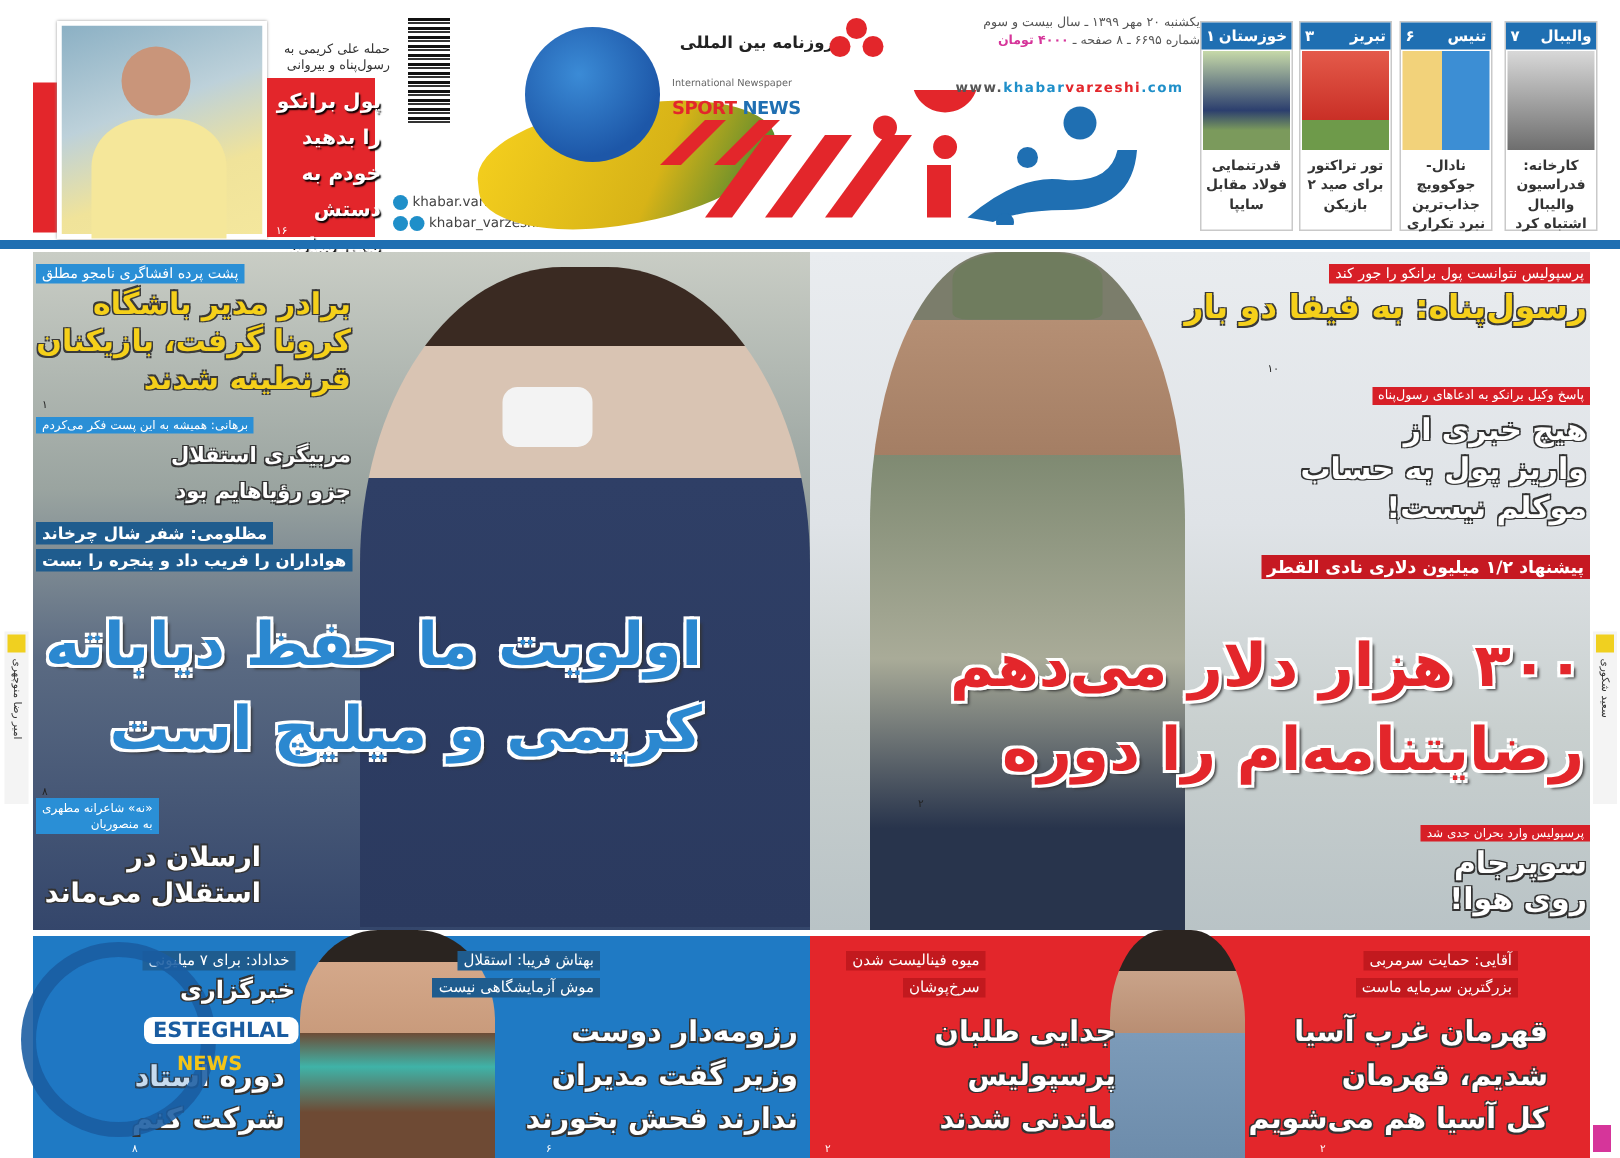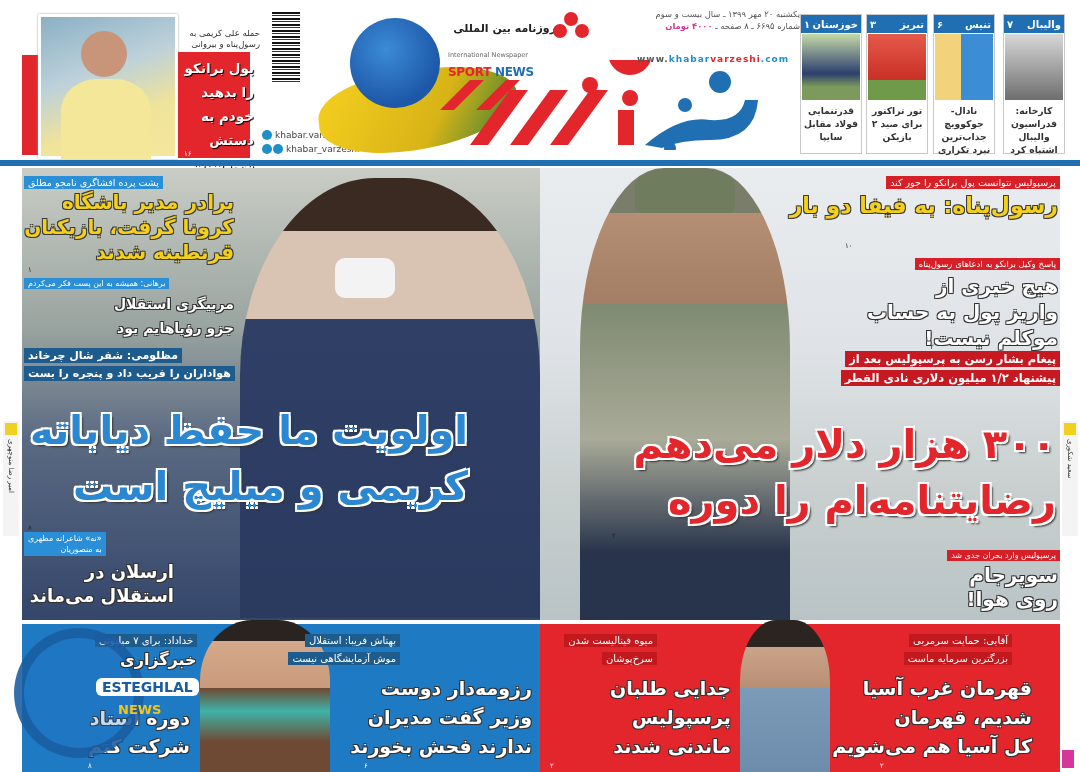--- a/index.html
+++ b/index.html
@@ -210,21 +210,20 @@
   <div class="pnum" style="left:845px;top:74px;">۱۰</div>
 
   <div class="tag red" style="right:20px;top:90px;font-size:8.5px;">پاسخ وکیل برانکو به ادعاهای رسول‌پناه</div>
   <div class="head white" style="right:22px;top:105px;font-size:20px;line-height:26px;">
     <div>هیچ خبری از</div>
     <div>واریز پول به حساب</div>
     <div>موکلم نیست!</div>
   </div>
   <div class="pnum" style="left:930px;top:175px;">۲</div>
 
-  <div class="tag red2" style="right:20px;top:183px;font-size:11.5px;font-weight:bold;">پیغام بشار رسن به پرسپولیس بعد از</div>
   <div class="tag red2" style="right:20px;top:202px;font-size:11.5px;font-weight:bold;">پیشنهاد ۱/۲ میلیون دلاری نادی القطر</div>
   <div class="head bigred" style="right:24px;top:248px;font-size:40px;line-height:56px;">
     <div>۳۰۰ هزار دلار می‌دهم</div>
     <div>رضایتنامه‌ام را دوره</div>
   </div>
   <div class="pnum" style="left:612px;top:364px;">۲</div>
 
   <div class="tag red" style="right:20px;top:382px;font-size:8px;">پرسپولیس وارد بحران جدی شد</div>
   <div class="head white" style="right:22px;top:395px;font-size:20px;line-height:24px;">
     <div>سوپرجام</div>
@@ -280,21 +279,21 @@
   <div class="head white" style="right:48px;top:54px;font-size:19px;line-height:29px;">
     <div>قهرمان غرب آسیا</div>
     <div>شدیم، قهرمان</div>
     <div>کل آسیا هم می‌شویم</div>
   </div>
   <div class="pnum" style="left:880px;top:142px;color:#fff;">۲</div>
   <div style="position:absolute;left:1062px;top:130px;width:12px;height:18px;background:#d6359a;"></div>
 
   <div class="tag" style="right:423px;top:14px;background:rgba(180,20,26,0.7);font-size:10px;">میوه فینالیست شدن</div>
   <div class="tag" style="right:423px;top:32px;background:rgba(180,20,26,0.7);font-size:10px;">سرخ‌پوشان</div>
-  <div class="head white" style="right:349px;top:54px;font-size:19px;line-height:29px;">
+  <div class="head white" style="right:336px;top:54px;font-size:19px;line-height:29px;">
     <div>جدایی طلبان</div>
     <div>پرسپولیس</div>
     <div>ماندنی شدند</div>
   </div>
   <div class="pnum" style="left:550px;top:142px;color:#fff;">۲</div>
 
   <div class="tag navy" style="right:680px;top:14px;font-size:10px;">بهتاش فریبا: استقلال</div>
   <div class="tag navy" style="right:680px;top:32px;font-size:10px;">موش آزمایشگاهی نیست</div>
   <div class="head white" style="right:548px;top:54px;font-size:19px;line-height:29px;">
     <div>رزومه‌دار دوست</div>

